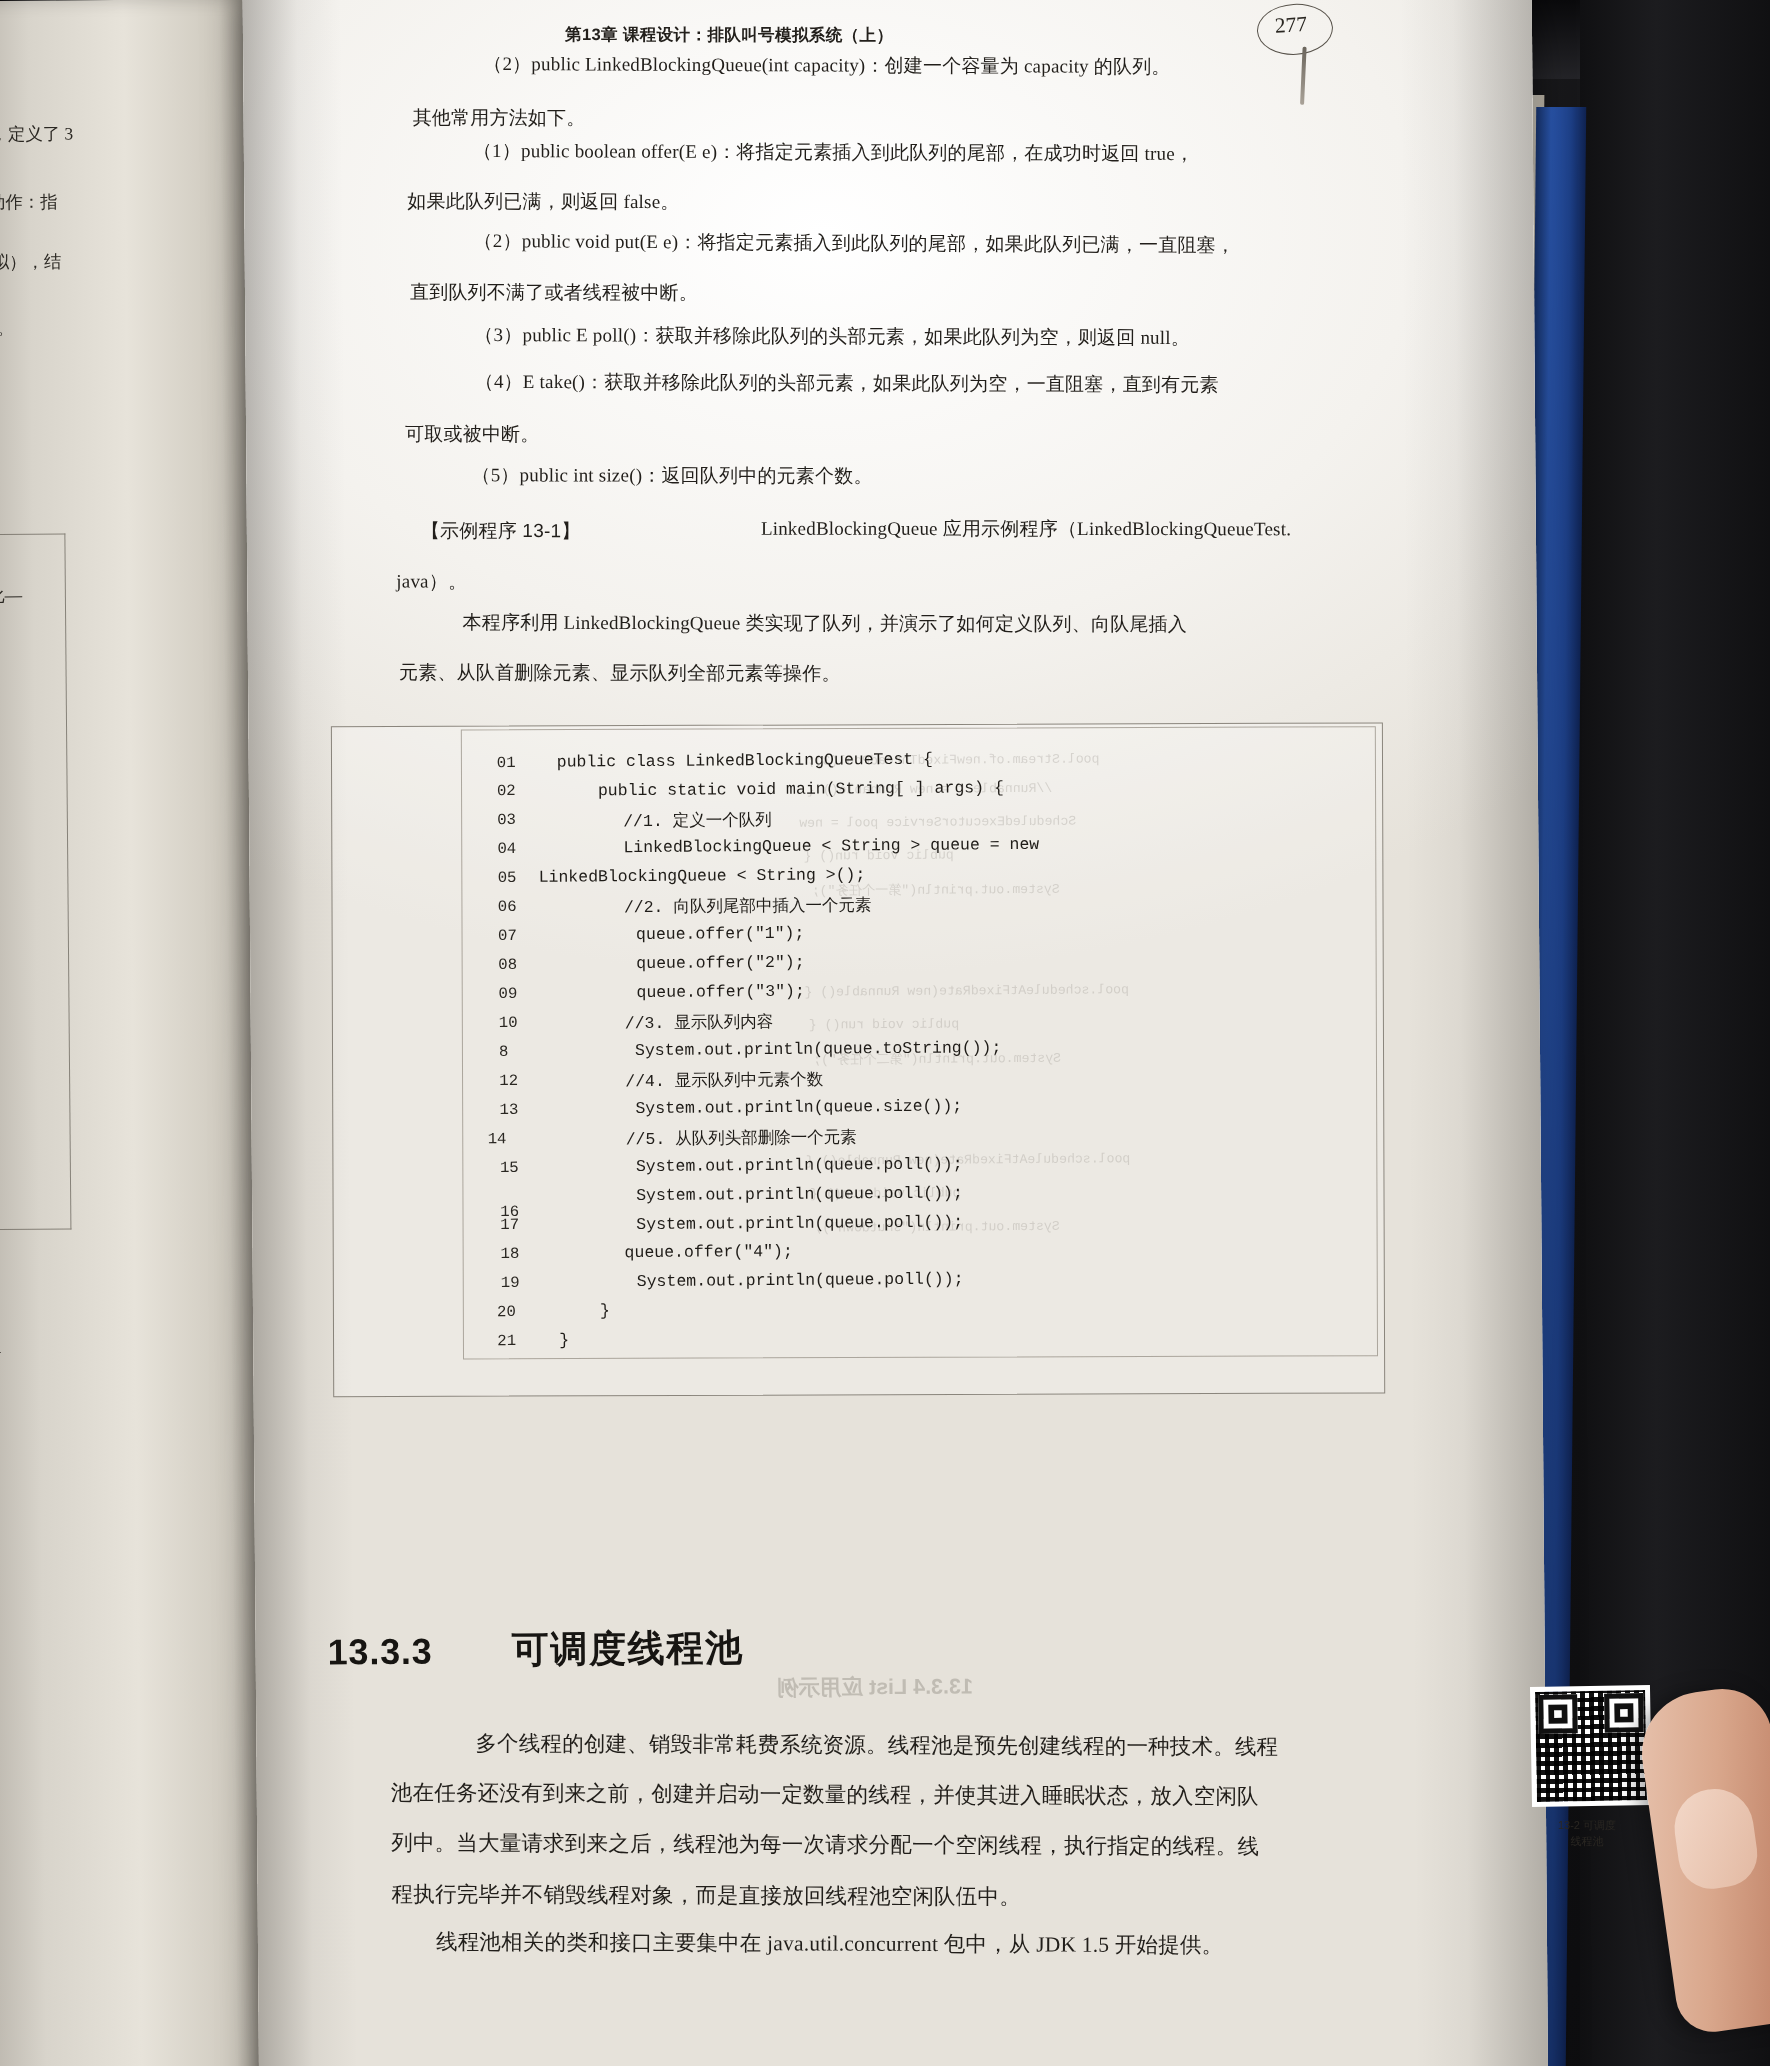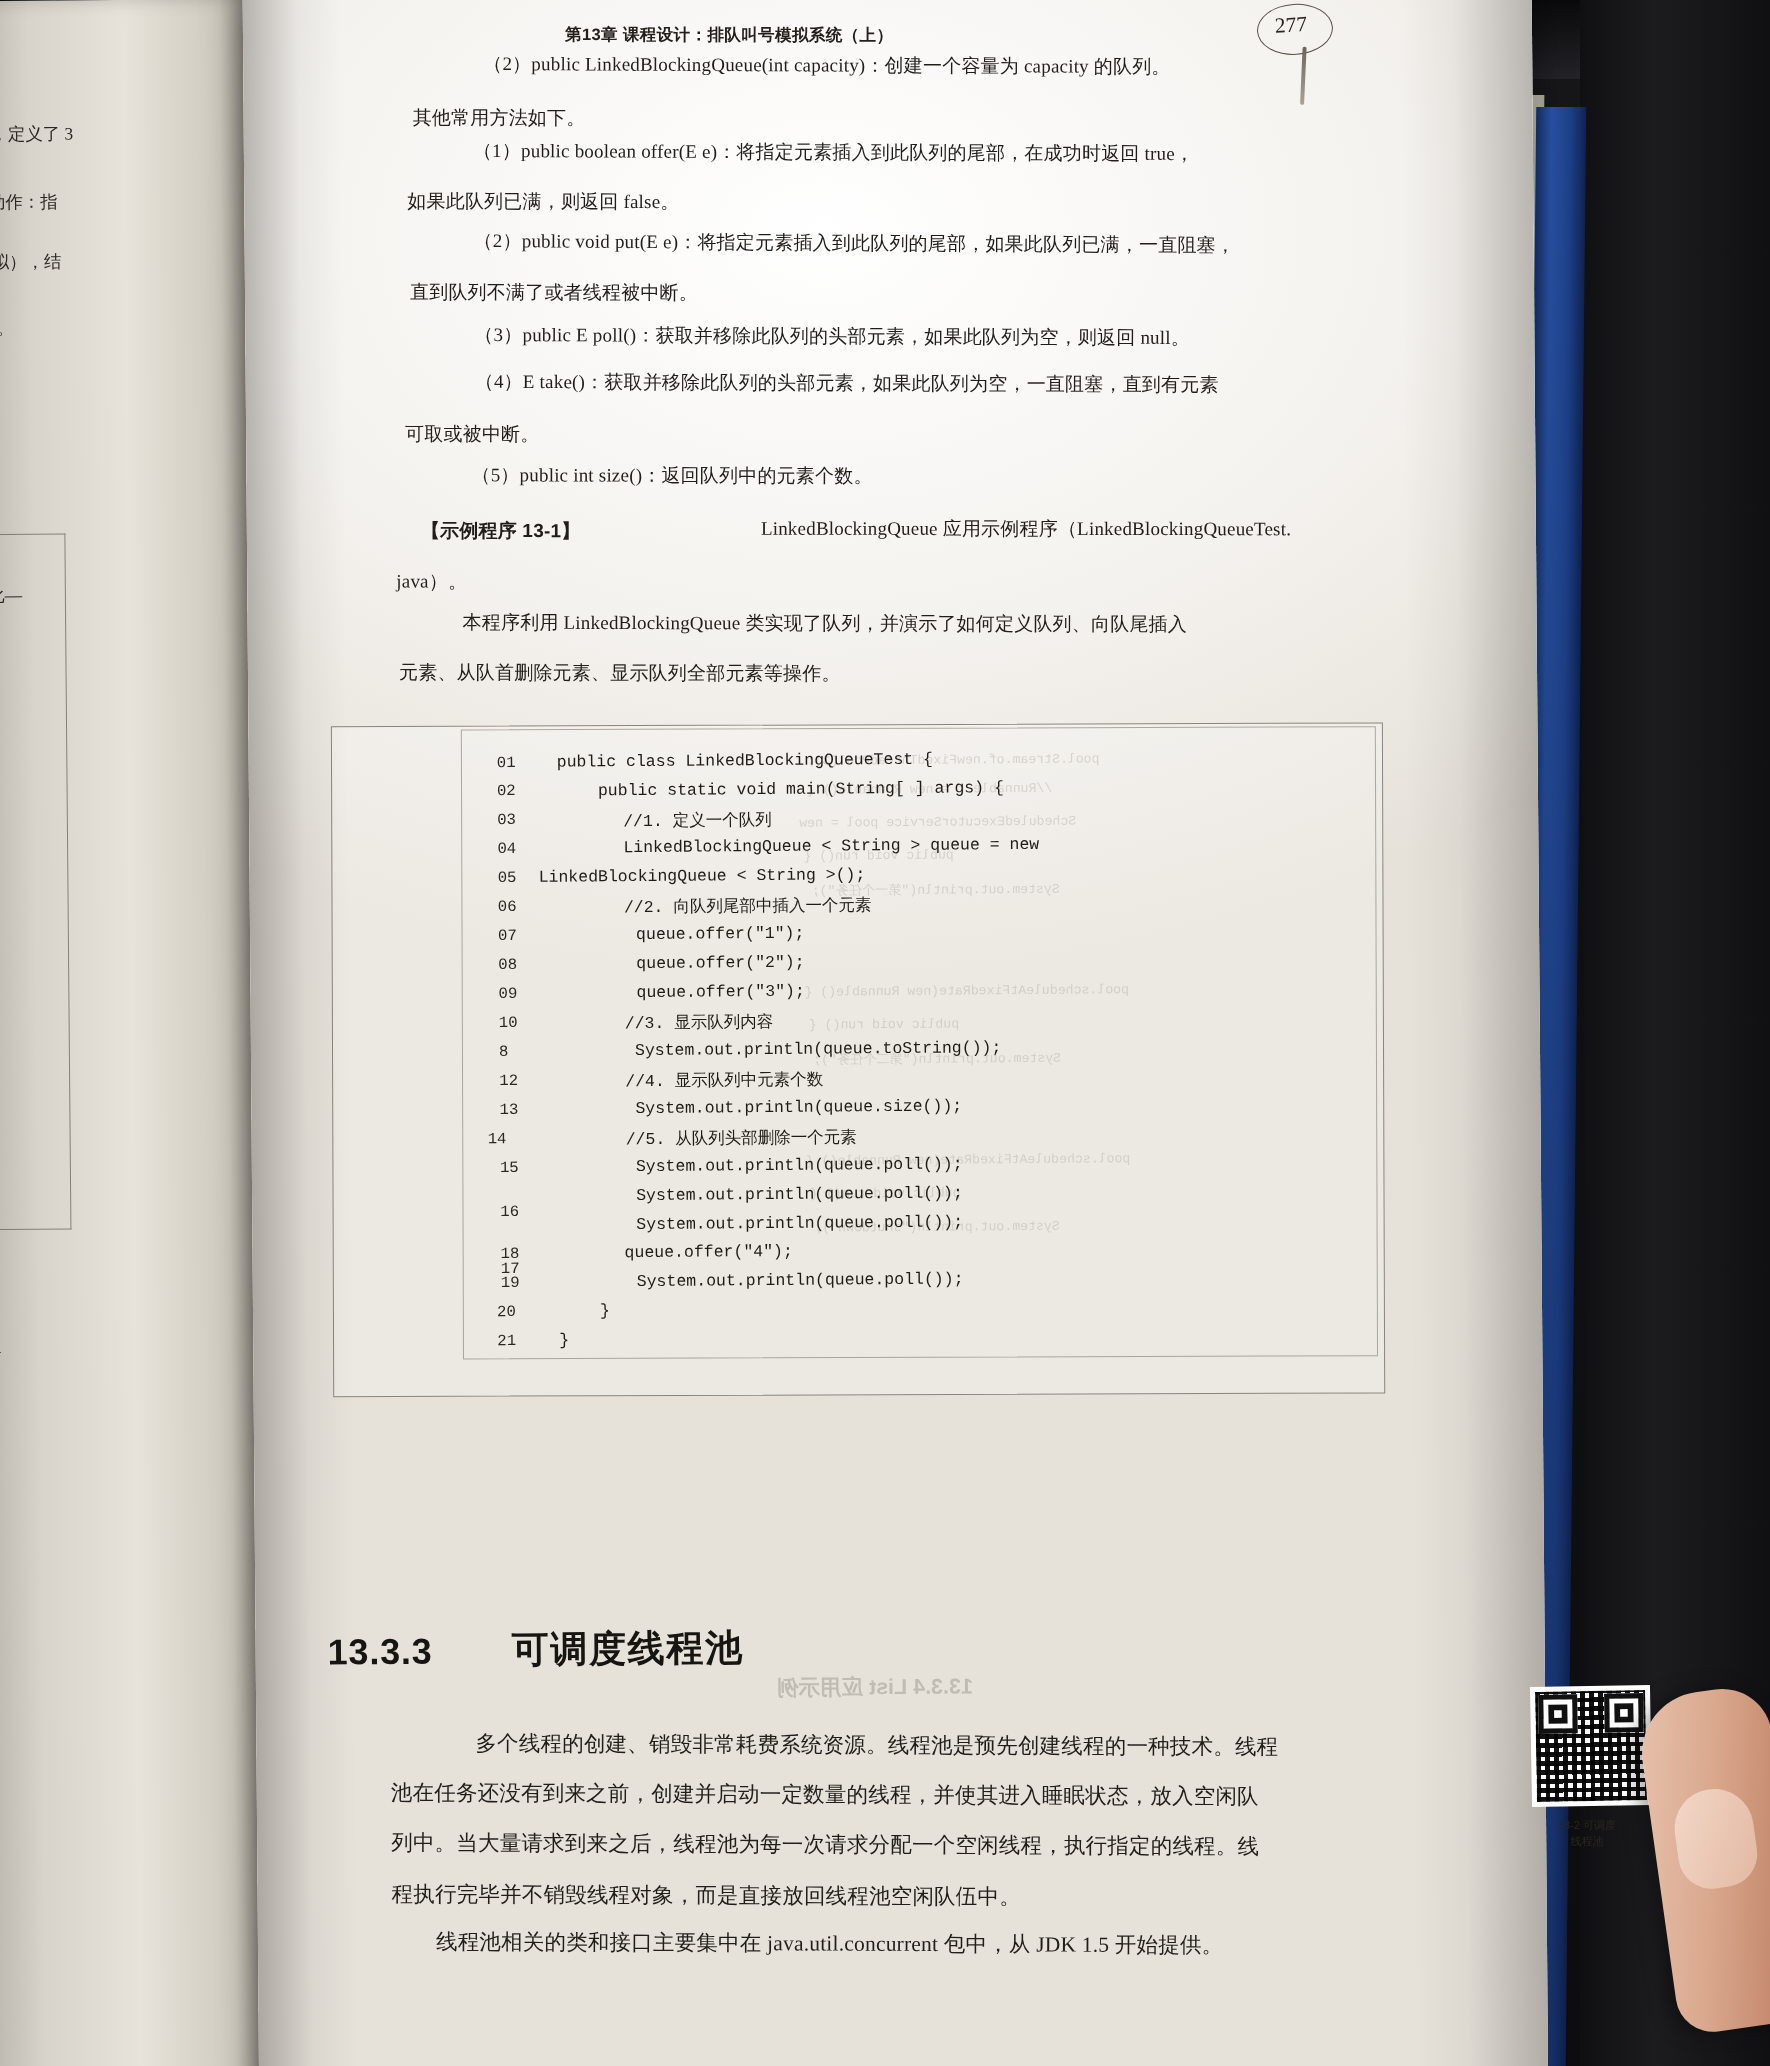--- a/index.html
+++ b/index.html
@@ -339,21 +339,21 @@
       <div class="para" style="left:169px;  top:118px; transform:rotate(0.6deg);">其他常用方法如下。</div>
       <div class="para" style="left:229px;  top:155px; transform:rotate(0.7deg);">（1）public boolean offer(E e)：将指定元素插入到此队列的尾部，在成功时返回 true，</div>
       <div class="para" style="left:163px;  top:202px; transform:rotate(0.6deg);">如果此队列已满，则返回 false。</div>
       <div class="para" style="left:229px;  top:246px; transform:rotate(0.8deg);">（2）public void put(E e)：将指定元素插入到此队列的尾部，如果此队列已满，一直阻塞，</div>
       <div class="para" style="left:165px;  top:293px; transform:rotate(0.6deg);">直到队列不满了或者线程被中断。</div>
       <div class="para" style="left:229px;  top:339px; transform:rotate(0.7deg);">（3）public E poll()：获取并移除此队列的头部元素，如果此队列为空，则返回 null。</div>
       <div class="para" style="left:229px;  top:386px; transform:rotate(0.7deg);">（4）E take()：获取并移除此队列的头部元素，如果此队列为空，一直阻塞，直到有元素</div>
       <div class="para" style="left:159px;  top:434px; transform:rotate(0.6deg);">可取或被中断。</div>
       <div class="para" style="left:225px;  top:477px; transform:rotate(0.6deg);">（5）public int size()：返回队列中的元素个数。</div>
 
-      <div class="para" style="left:174px; top:531px; font-weight:bold; font-family:'Liberation Sans',sans-serif; font-size:19px; transform:rotate(0.5deg);">【示例程序 13-1】</div>
+      <div class="para" style="left:174px; top:531px; font-weight:normal; font-family:'Liberation Sans',sans-serif; font-size:19px; transform:rotate(0.5deg);">【示例程序 13-1】</div>
       <div class="para" style="left:514px; top:533px; transform:rotate(0.5deg);">LinkedBlockingQueue 应用示例程序（LinkedBlockingQueueTest.</div>
       <div class="para" style="left:149px;  top:581px; transform:rotate(0.5deg);">java）。</div>
       <div class="para" style="left:215px;  top:626px; transform:rotate(0.6deg);">本程序利用 LinkedBlockingQueue 类实现了队列，并演示了如何定义队列、向队尾插入</div>
       <div class="para" style="left:151px;  top:674px; transform:rotate(0.6deg);">元素、从队首删除元素、显示队列全部元素等操作。</div>
 
       <div class="code-box"></div>
       <div class="code-inner-box"></div>
 
       <div class="code-num" style="left:248px; top:767px;">01</div>
       <div class="code-line" style="left:308px; top:766px;">public class LinkedBlockingQueueTest {</div>
@@ -396,21 +396,21 @@
 
       <div class="code-num" style="left:236px; top:1143px;">14</div>
       <div class="code-line" style="left:374px; top:1142px;">//5. 从队列头部删除一个元素</div>
 
       <div class="code-num" style="left:248px; top:1172px;">15</div>
       <div class="code-line" style="left:384px; top:1171px;">System.out.println(queue.poll());</div>
 
       <div class="code-num" style="left:248px; top:1200px;margin-top:16px;">16</div>
       <div class="code-line" style="left:384px; top:1200px;">System.out.println(queue.poll());</div>
 
-      <div class="code-num" style="left:248px; top:1229px;margin-top:44px;">17</div>
+      <div class="code-num" style="left:248px; top:1229px;">17</div>
       <div class="code-line" style="left:384px; top:1229px;">System.out.println(queue.poll());</div>
 
       <div class="code-num" style="left:248px; top:1258px;">18</div>
       <div class="code-line" style="left:372px; top:1257px;">queue.offer("4");</div>
 
       <div class="code-num" style="left:248px; top:1287px;">19</div>
       <div class="code-line" style="left:384px; top:1286px;">System.out.println(queue.poll());</div>
 
       <div class="code-num" style="left:244px; top:1316px;">20</div>
       <div class="code-line" style="left:347px; top:1315px;">}</div>

